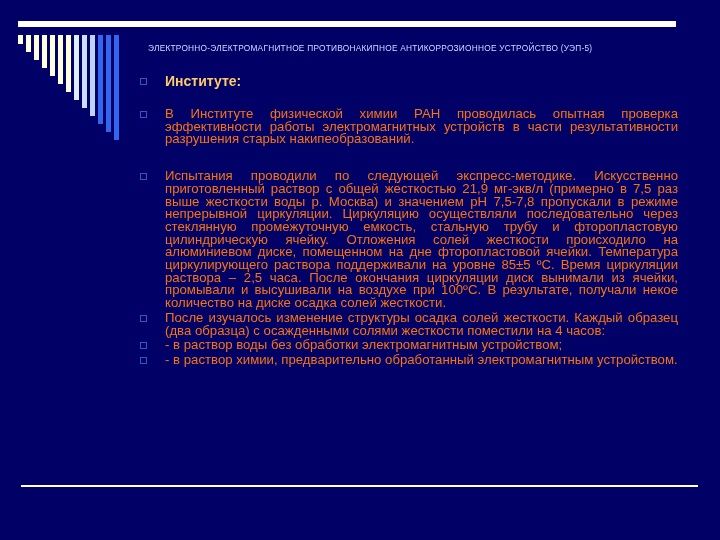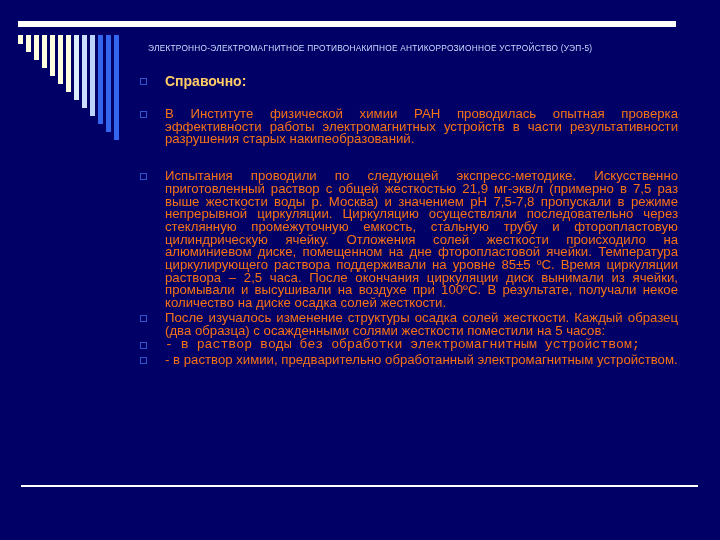--- a/index.html
+++ b/index.html
@@ -63,35 +63,35 @@
   <div class="bar" style="left:80px;height:89px;background:#3366ee"></div>
   <div class="bar" style="left:88px;height:97px;background:#3366ee"></div>
   <div class="bar" style="left:96px;height:105px;background:#3366ee"></div>
 </div>
 
 <div class="header-title">ЭЛЕКТРОННО-ЭЛЕКТРОМАГНИТНОЕ ПРОТИВОНАКИПНОЕ АНТИКОРРОЗИОННОЕ УСТРОЙСТВО (УЭП-5)</div>
 
 <div class="bullets">
   <div class="item" style="margin-bottom:19px;">
     <span class="bullet-box" style="top:5px;"></span>
-    <div class="heading-text">Справочно:</div>
+    <div class="heading-text">Институте:</div>
   </div>
   <div class="item" style="margin-bottom:2px;">
     <span class="bullet-box" style="top:3px;"></span>
     <div class="body-text">В Институте физической химии РАН проводилась опытная проверка эффективности работы электромагнитных устройств в части результативности разрушения старых накипеобразований.</div>
   </div>
   <div class="item" style="margin-bottom:2px;margin-top:24px;">
     <span class="bullet-box" style="top:3px;"></span>
     <div class="body-text">Испытания проводили по следующей экспресс-методике. Искусственно приготовленный раствор с общей жесткостью 21,9 мг-экв/л (примерно в 7,5 раз выше жесткости воды р. Москва) и значением pH 7,5-7,8 пропускали в режиме непрерывной циркуляции. Циркуляцию осуществляли последовательно через стеклянную промежуточную емкость, стальную трубу и фторопластовую цилиндрическую ячейку. Отложения солей жесткости происходило на алюминиевом диске, помещенном на дне фторопластовой ячейки. Температура циркулирующего раствора поддерживали на уровне 85±5 ºС. Время циркуляции раствора – 2,5 часа. После окончания циркуляции диск вынимали из ячейки, промывали и высушивали на воздухе при 100ºС. В результате, получали некое количество на диске осадка солей жесткости.</div>
   </div>
   <div class="item" style="margin-bottom:2px;">
     <span class="bullet-box" style="top:3px;"></span>
-    <div class="body-text">После изучалось изменение структуры осадка солей жесткости. Каждый образец (два образца) с осажденными солями жесткости поместили на 5 часов:</div>
+    <div class="body-text">После изучалось изменение структуры осадка солей жесткости. Каждый образец (два образца) с осажденными солями жесткости поместили на 4 часов:</div>
   </div>
-  <div class="item" style="margin-bottom:2px;font-family:Liberation Mono, monospace;">
+  <div class="item" style="margin-bottom:2px;">
     <span class="bullet-box" style="top:3px;"></span>
     <div class="body-text">- в раствор воды без обработки электромагнитным устройством;</div>
   </div>
   <div class="item">
     <span class="bullet-box" style="top:3px;"></span>
     <div class="body-text">- в раствор химии, предварительно обработанный электромагнитным устройством.</div>
   </div>
 </div>
 
 <div class="bottom-rule"></div>

